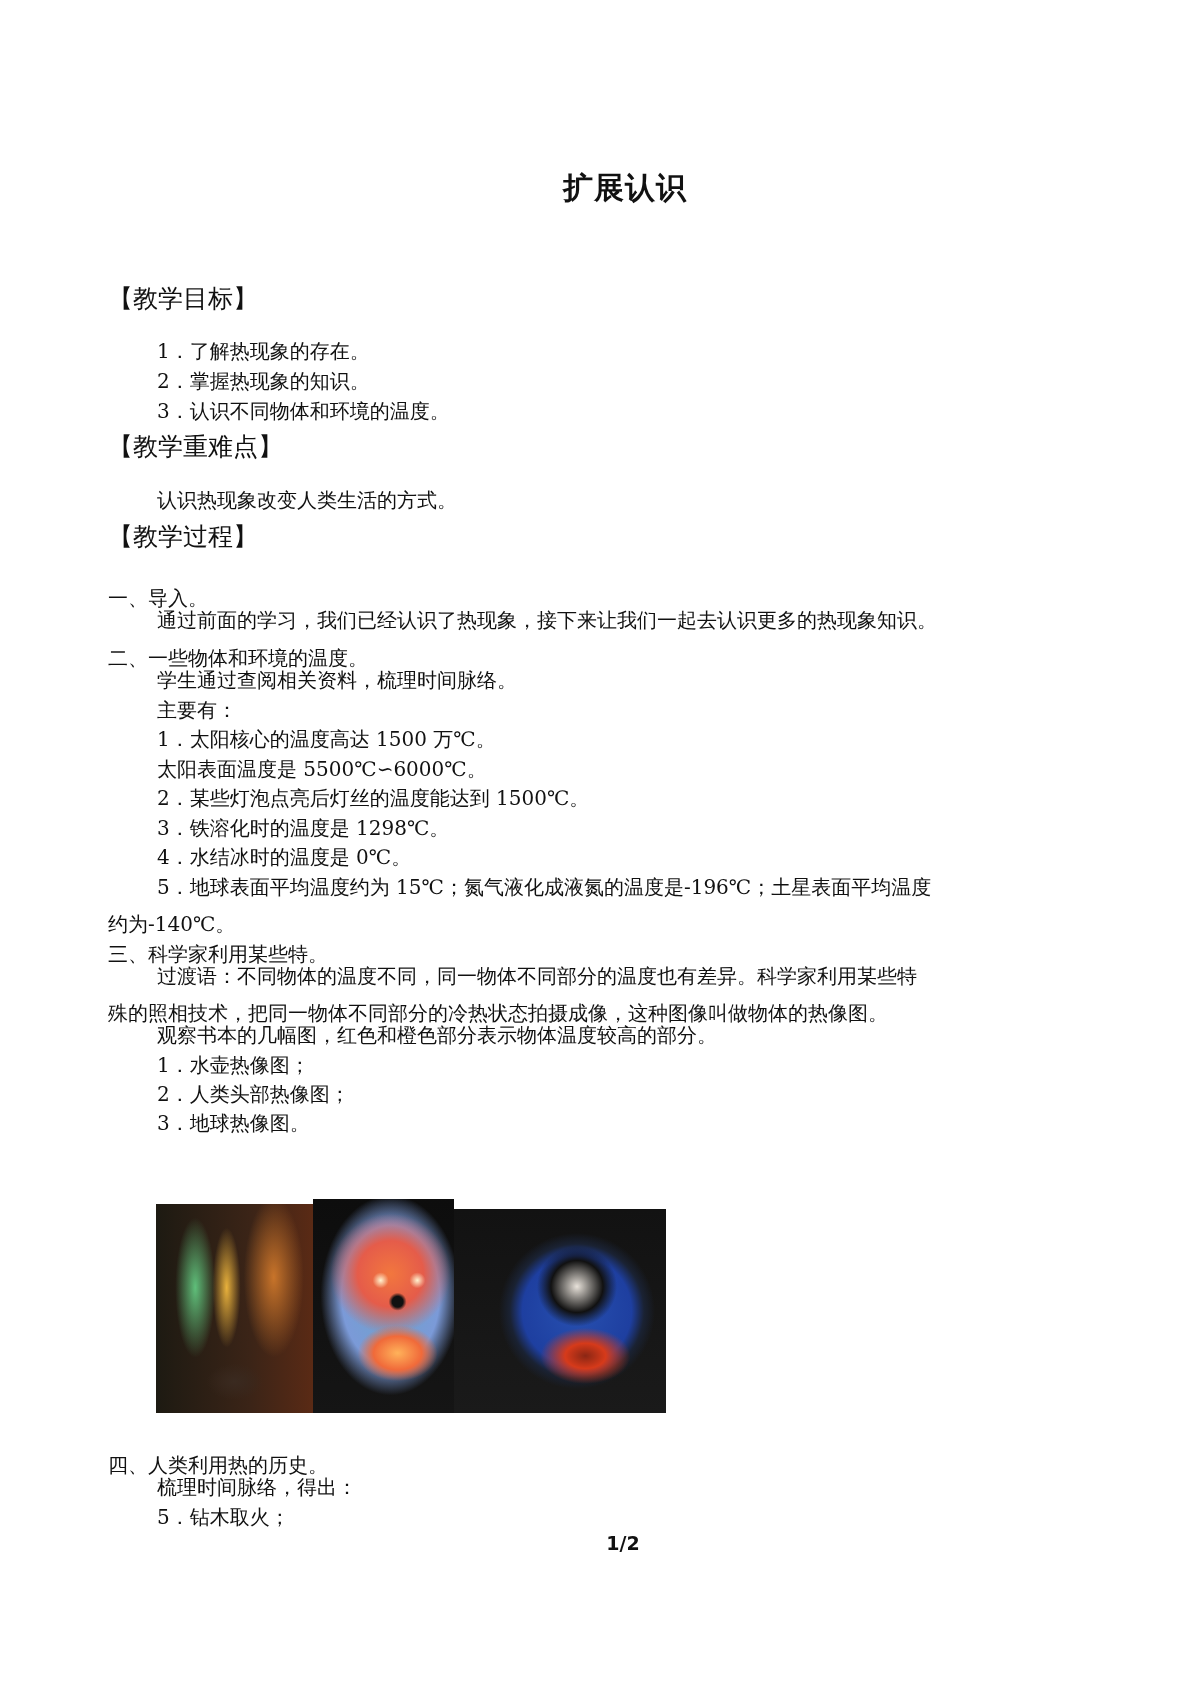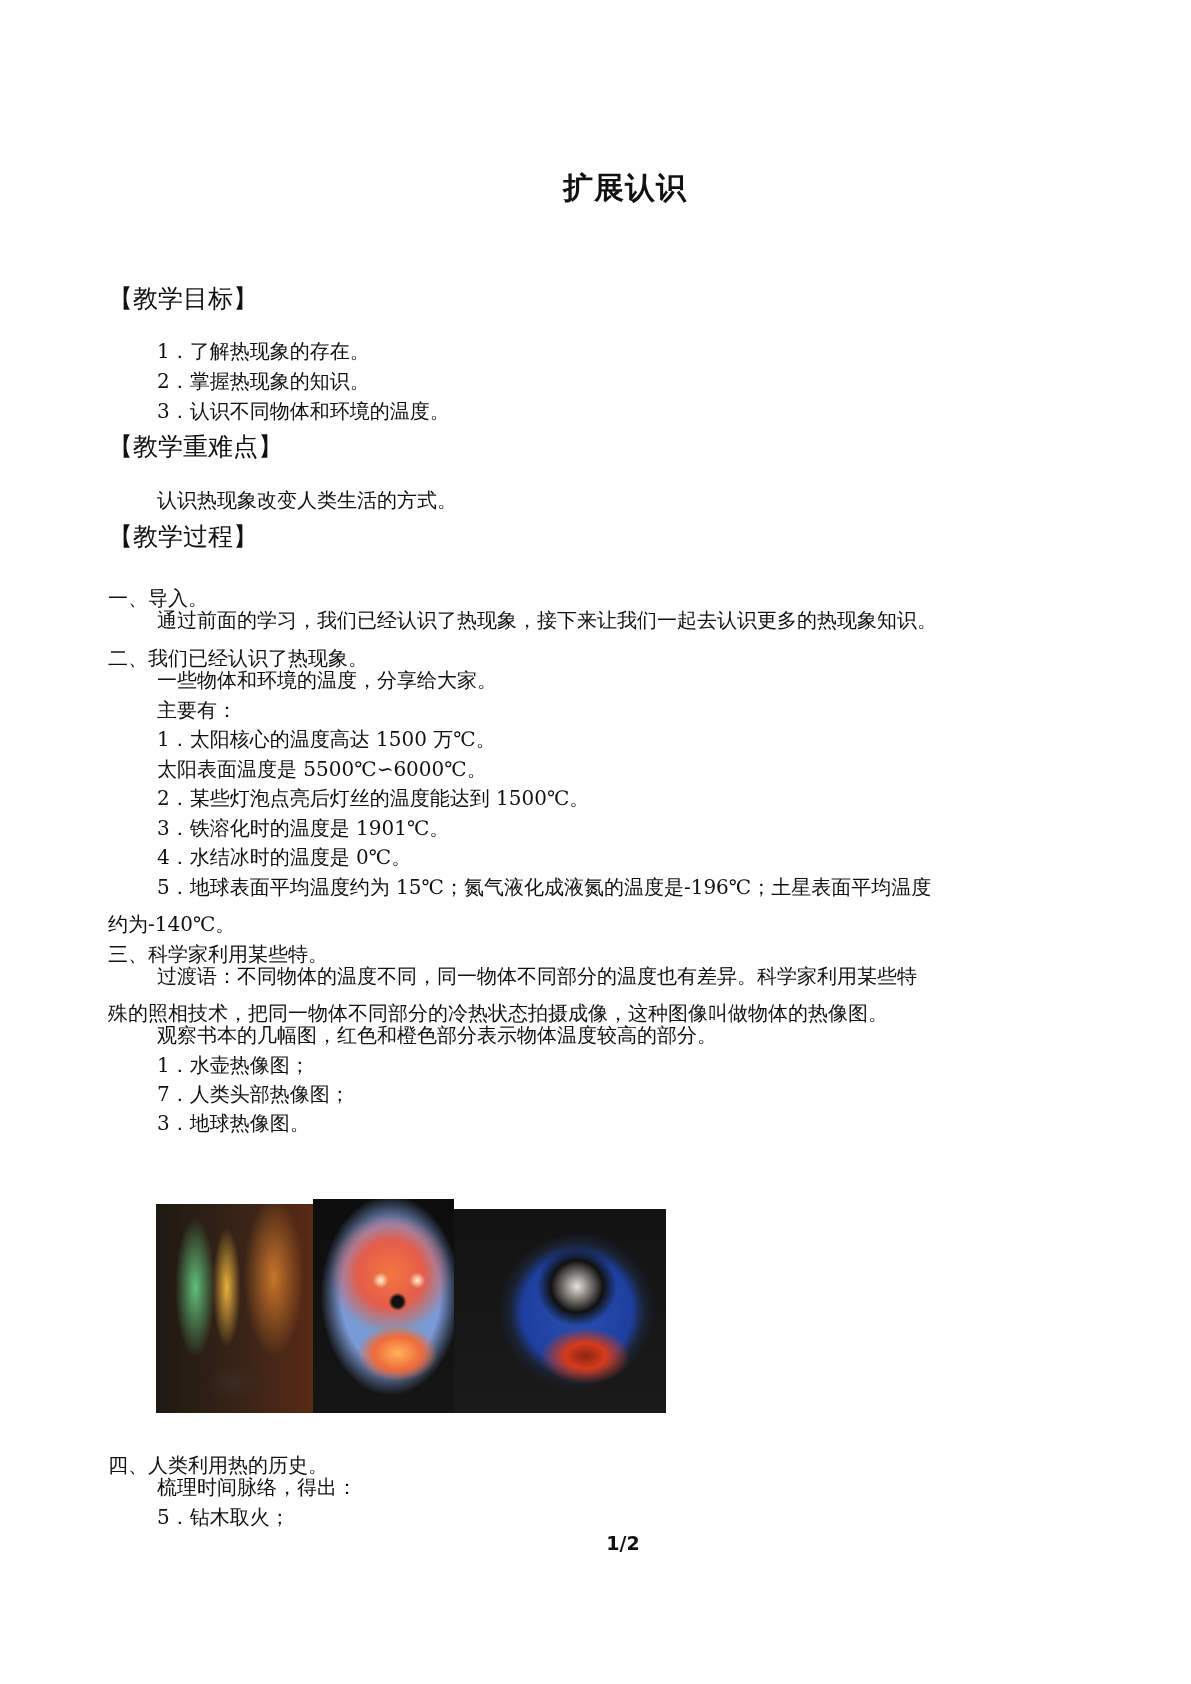--- a/index.html
+++ b/index.html
@@ -51,37 +51,37 @@
 <div class="line l1" style="top:386px">3．认识不同物体和环境的温度。</div>
 
 <div class="h" style="top:430px">【教学重难点】</div>
 <div class="line l1" style="top:475px">认识热现象改变人类生活的方式。</div>
 
 <div class="h" style="top:520px">【教学过程】</div>
 
 <div class="line l0" style="top:565px">一、导入。</div>
 <div class="line l1" style="top:595px">通过前面的学习，我们已经认识了热现象，接下来让我们一起去认识更多的热现象知识。</div>
 
-<div class="line l0" style="top:625px">二、我们已经认识了热现象。</div>
-<div class="line l1" style="top:655px">一些物体和环境的温度，分享给大家。</div>
+<div class="line l0" style="top:625px">二、一些物体和环境的温度。</div>
+<div class="line l1" style="top:655px">学生通过查阅相关资料，梳理时间脉络。</div>
 <div class="line l1" style="top:685px">主要有：</div>
 <div class="line l1" style="top:714px">1．太阳核心的温度高达 1500 万℃。</div>
 <div class="line l1" style="top:744px">太阳表面温度是 5500℃∽6000℃。</div>
 <div class="line l1" style="top:773px">2．某些灯泡点亮后灯丝的温度能达到 1500℃。</div>
-<div class="line l1" style="top:803px">3．铁溶化时的温度是 1901℃。</div>
+<div class="line l1" style="top:803px">3．铁溶化时的温度是 1298℃。</div>
 <div class="line l1" style="top:832px">4．水结冰时的温度是 0℃。</div>
 <div class="line l1" style="top:862px">5．地球表面平均温度约为 15℃；氮气液化成液氮的温度是-196℃；土星表面平均温度</div>
 <div class="line l0" style="top:891px">约为-140℃。</div>
 
 <div class="line l0" style="top:921px">三、科学家利用某些特。</div>
 <div class="line l1" style="top:951px">过渡语：不同物体的温度不同，同一物体不同部分的温度也有差异。科学家利用某些特</div>
 <div class="line l0" style="top:980px">殊的照相技术，把同一物体不同部分的冷热状态拍摄成像，这种图像叫做物体的热像图。</div>
 <div class="line l1" style="top:1010px">观察书本的几幅图，红色和橙色部分表示物体温度较高的部分。</div>
 <div class="line l1" style="top:1040px">1．水壶热像图；</div>
-<div class="line l1" style="top:1069px">7．人类头部热像图；</div>
+<div class="line l1" style="top:1069px">2．人类头部热像图；</div>
 <div class="line l1" style="top:1098px">3．地球热像图。</div>
 
 <div class="imgrow" style="top:1204px">
   <div class="img1"></div>
   <div class="img2"></div>
   <div class="img3"></div>
 </div>
 
 <div class="line l0" style="top:1432px">四、人类利用热的历史。</div>
 <div class="line l1" style="top:1462px">梳理时间脉络，得出：</div>

